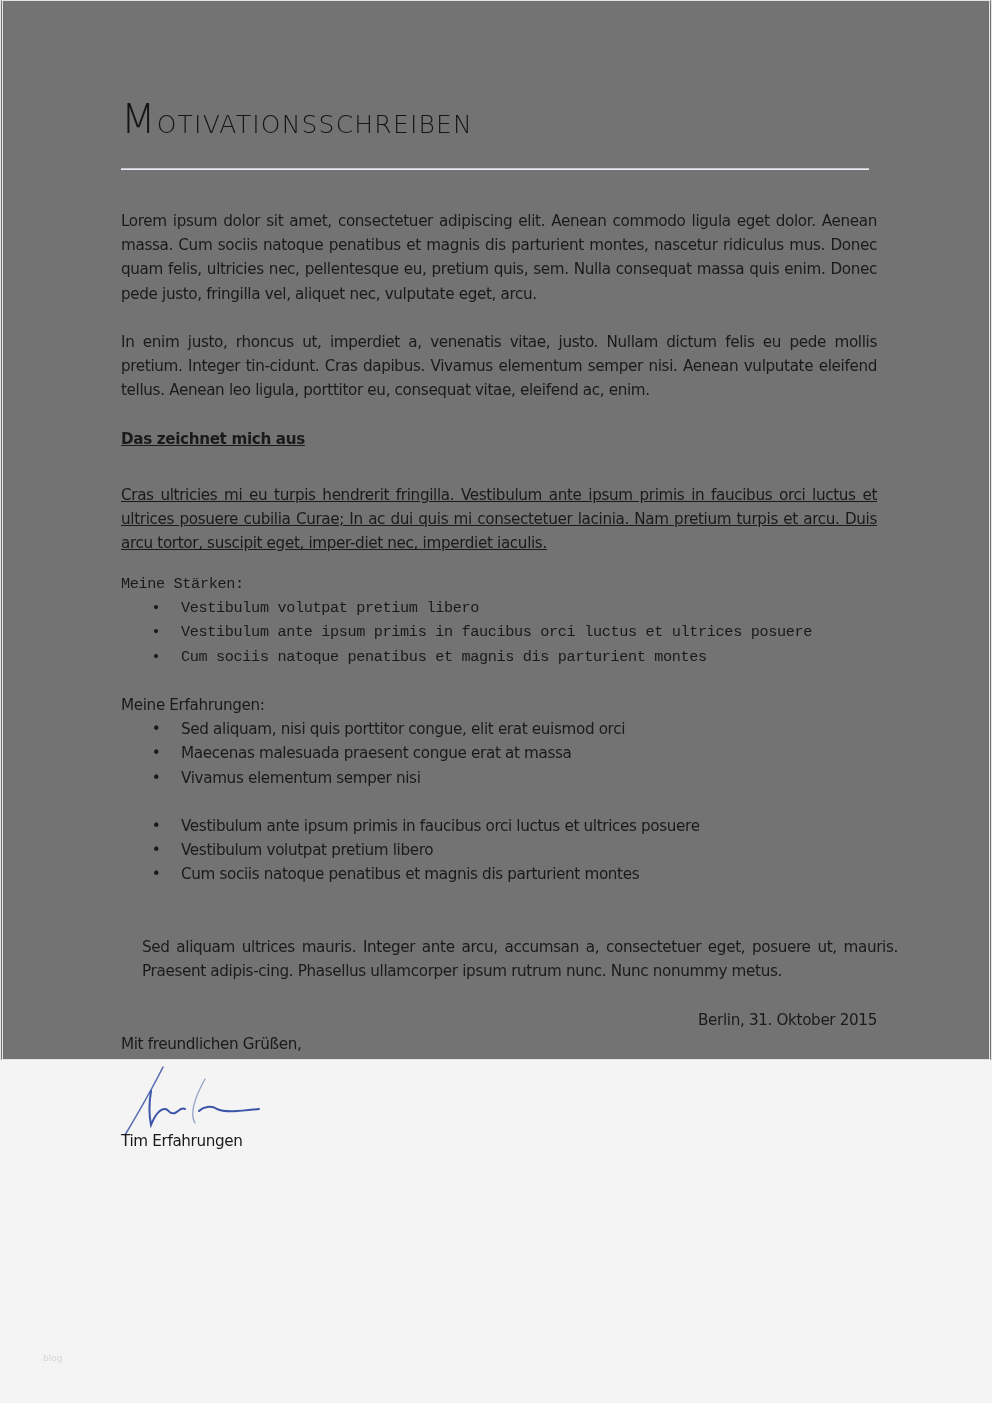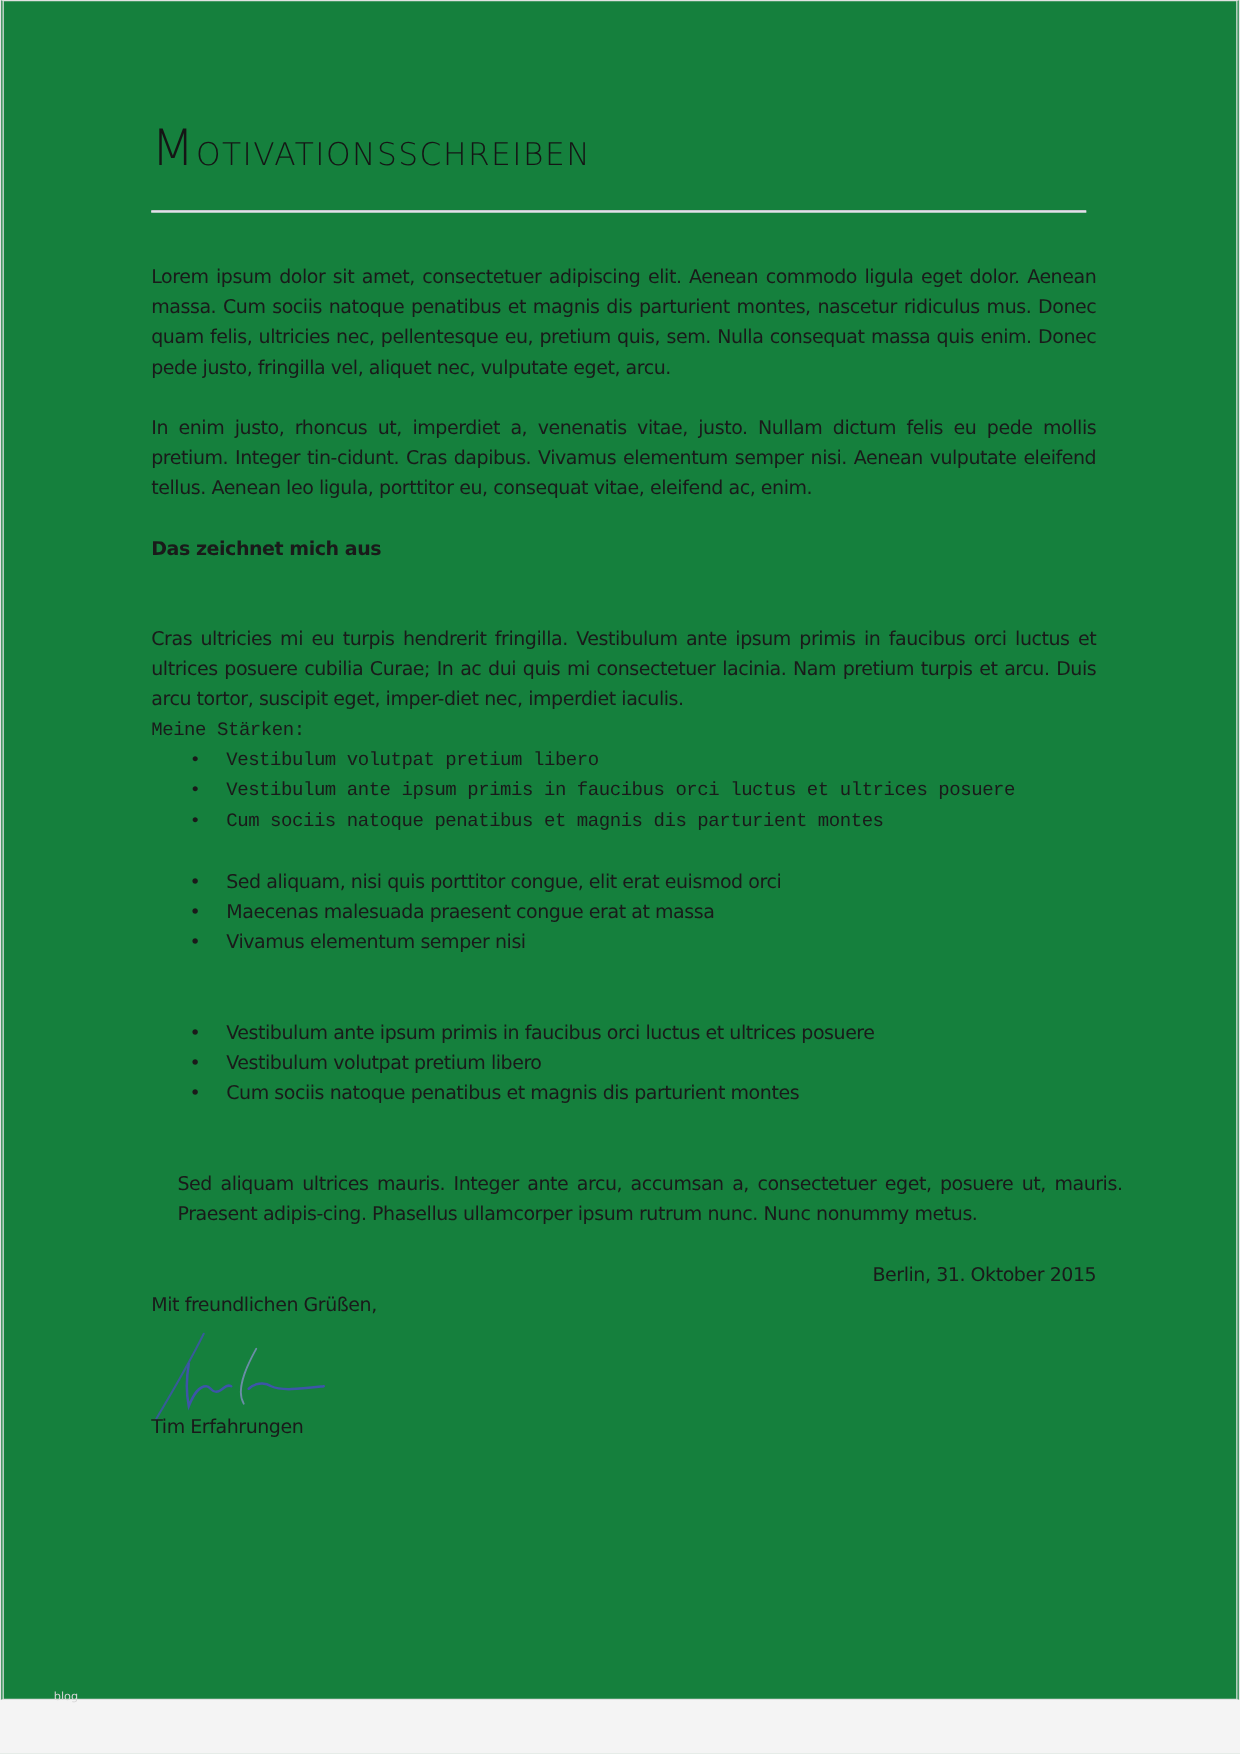--- a/index.html
+++ b/index.html
@@ -8,26 +8,26 @@
       width: 992px;
       height: 1403px;
       background: #f4f4f4;
       overflow: hidden;
     }
     .page {
       position: absolute;
       left: 0;
       top: 0;
       width: 992px;
-      height: 1360px;
+      height: 1060px;
       box-sizing: border-box;
       border: 1px solid #e2e2e2;
       border-left: 3px double #e6e6e6;
       border-right: 3px double #e6e6e6;
-      background: #15803d;
+      background: #737373;
     }
     .content {
       position: absolute;
       left: 118px;
       top: 0;
       width: 756px;
       font-family: "DejaVu Sans", sans-serif;
       font-size: 15.2px;
       color: #1a1a1a;
       letter-spacing: -0.35px;
@@ -107,34 +107,35 @@
   <div class="content">
 
     <h1 class="title"><span class="big">M</span><span>otivationsschreiben</span></h1>
 
     <div class="divider"></div>
 
     <p class="block justify" style="top:208px;">Lorem ipsum dolor sit amet, consectetuer adipiscing elit. Aenean commodo ligula eget dolor. Aenean massa. Cum sociis natoque penatibus et magnis dis parturient montes, nascetur ridiculus mus. Donec quam felis, ultricies nec, pellentesque eu, pretium quis, sem. Nulla consequat massa quis enim. Donec pede justo, fringilla vel, aliquet nec, vulputate eget, arcu.</p>
 
     <p class="block justify" style="top:329px;">In enim justo, rhoncus ut, imperdiet a, venenatis vitae, justo. Nullam dictum felis eu pede mollis pretium. Integer tin-cidunt. Cras dapibus. Vivamus elementum semper nisi. Aenean vulputate eleifend tellus. Aenean leo ligula, porttitor eu, consequat vitae, eleifend ac, enim.</p>
 
-    <p class="block heading" style="top:426px;">Das zeichnet mich aus</p>
+    <p class="block heading" style="top:426px;text-decoration:underline;">Das zeichnet mich aus</p>
 
-    <p class="block justify" style="top:498px;">Cras ultricies mi eu turpis hendrerit fringilla. Vestibulum ante ipsum primis in faucibus orci luctus et ultrices posuere cubilia Curae; In ac dui quis mi consectetuer lacinia. Nam pretium turpis et arcu. Duis arcu tortor, suscipit eget, imper-diet nec, imperdiet iaculis.</p>
+    <p class="block justify" style="top:482px;text-decoration:underline;">Cras ultricies mi eu turpis hendrerit fringilla. Vestibulum ante ipsum primis in faucibus orci luctus et ultrices posuere cubilia Curae; In ac dui quis mi consectetuer lacinia. Nam pretium turpis et arcu. Duis arcu tortor, suscipit eget, imper-diet nec, imperdiet iaculis.</p>
 
     <div class="block" style="top:571px;font-family:Liberation Mono, monospace;">
       <div>Meine Stärken:</div>
       <ul class="bullets">
         <li><span class="bullet">•</span><span>Vestibulum volutpat pretium libero</span></li>
         <li><span class="bullet">•</span><span>Vestibulum ante ipsum primis in faucibus orci luctus et ultrices posuere</span></li>
         <li><span class="bullet">•</span><span>Cum sociis natoque penatibus et magnis dis parturient montes</span></li>
       </ul>
     </div>
 
     <div class="block" style="top:692px;">
+      <div>Meine Erfahrungen:</div>
       <ul class="bullets">
         <li><span class="bullet">•</span><span>Sed aliquam, nisi quis porttitor congue, elit erat euismod orci</span></li>
         <li><span class="bullet">•</span><span>Maecenas malesuada praesent congue erat at massa</span></li>
         <li><span class="bullet">•</span><span>Vivamus elementum semper nisi</span></li>
       </ul>
     </div>
 
     <div class="block" style="top:813px;">
       <ul class="bullets">
         <li><span class="bullet">•</span><span>Vestibulum ante ipsum primis in faucibus orci luctus et ultrices posuere</span></li>

